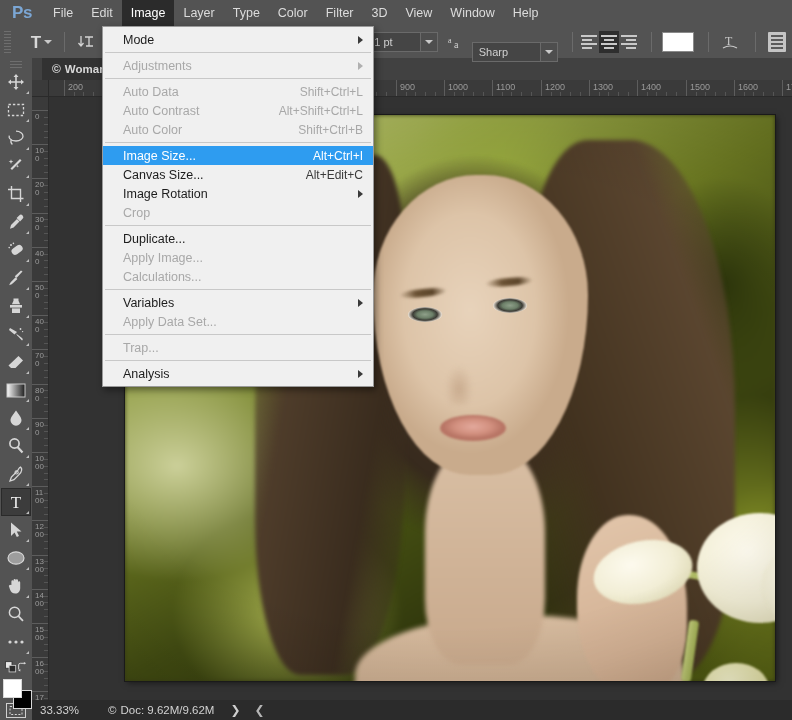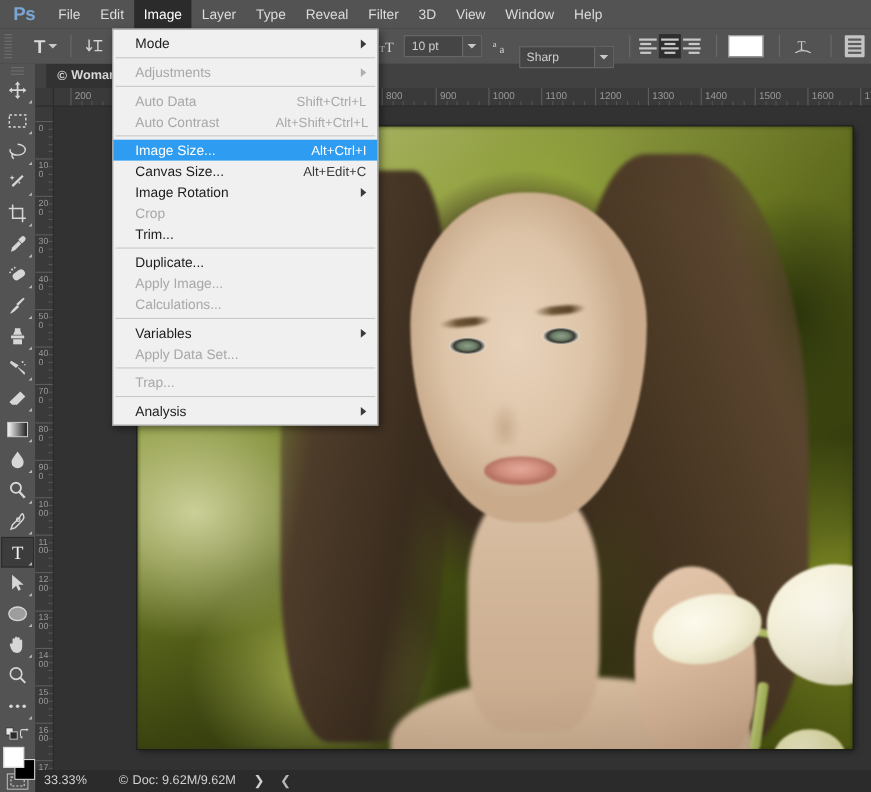--- a/index.html
+++ b/index.html
@@ -290,21 +290,21 @@
   }
   .shoulder {
     position: absolute; left: 230px; top: 500px; width: 330px; height: 120px;
     background: linear-gradient(180deg, #d6bb9f, #c0a183);
     border-radius: 50% 50% 0 0; filter: blur(2.5px);
   }
 
   
   .dropdown {
     position: absolute; left: 102px; top: 26px;
-    width: 242px;
+    width: 272px;
     background: #f0f0f0;
     border: 1px solid #9a9a9a;
     box-shadow: 2px 3px 7px rgba(0,0,0,.45);
     padding: 3px 0;
     z-index: 100;
     font-size: 12.5px;
   }
   .mi {
     position: relative;
     height: 19px;
@@ -366,21 +366,21 @@
 
 <div id="app">
 
   <div class="menubar">
     <div class="ps-logo">Ps</div>
     <div class="menu-item">File</div>
     <div class="menu-item">Edit</div>
     <div class="menu-item active">Image</div>
     <div class="menu-item">Layer</div>
     <div class="menu-item">Type</div>
-    <div class="menu-item">Reveal</div>
+    <div class="menu-item">Color</div>
     <div class="menu-item">Filter</div>
     <div class="menu-item">3D</div>
     <div class="menu-item">View</div>
     <div class="menu-item">Window</div>
     <div class="menu-item">Help</div>
   </div>
 
   <div class="optionsbar">
     <div class="grip">
       <i></i>
@@ -418,21 +418,21 @@
 
     <div style="width:118px;"></div>
 
     <div class="opt-tool" style="padding:0 4px;">
       <svg width="18" height="16" viewBox="0 0 18 16">
         <text x="0" y="13" font-size="8" fill="#d4d4d4" font-family="Liberation Serif, serif">T</text>
         <text x="5" y="13" font-size="13" fill="#d4d4d4" font-family="Liberation Serif, serif">T</text>
       </svg>
     </div>
     <div class="combo" style="width:78px;">
-      <span class="val">10 pt</span>
+      <span class="val">1 pt</span>
       <span class="drop">
           <span class="chev"></span>
         </span>
     </div>
 
     <div class="opt-tool" style="padding:0 6px 0 10px;">
       <svg width="18" height="16" viewBox="0 0 18 16">
         <text x="0" y="9" font-size="8" fill="#d4d4d4" font-family="Liberation Serif, serif">a</text>
         <text x="6" y="14" font-size="10" fill="#d4d4d4" font-family="Liberation Serif, serif">a</text>
       </svg>
@@ -909,38 +909,39 @@
       </div>
       <div class="msep"></div>
       <div class="mi disabled">
         <span class="lbl">Auto Data</span>
         <span class="sc">Shift+Ctrl+L</span>
       </div>
       <div class="mi disabled">
         <span class="lbl">Auto Contrast</span>
         <span class="sc">Alt+Shift+Ctrl+L</span>
       </div>
+      <div class="mi disabled">
+        <span class="lbl">Auto Color</span>
+        <span class="sc">Shift+Ctrl+B</span>
+      </div>
       <div class="msep"></div>
       <div class="mi hl">
         <span class="lbl">Image Size...</span>
         <span class="sc">Alt+Ctrl+I</span>
       </div>
       <div class="mi">
         <span class="lbl">Canvas Size...</span>
         <span class="sc">Alt+Edit+C</span>
       </div>
       <div class="mi">
         <span class="lbl">Image Rotation</span>
         <span class="arrow"></span>
       </div>
       <div class="mi disabled">
         <span class="lbl">Crop</span>
-      </div>
-      <div class="mi">
-        <span class="lbl">Trim...</span>
       </div>
       <div class="msep"></div>
       <div class="mi">
         <span class="lbl">Duplicate...</span>
       </div>
       <div class="mi disabled">
         <span class="lbl">Apply Image...</span>
       </div>
       <div class="mi disabled">
         <span class="lbl">Calculations...</span>

